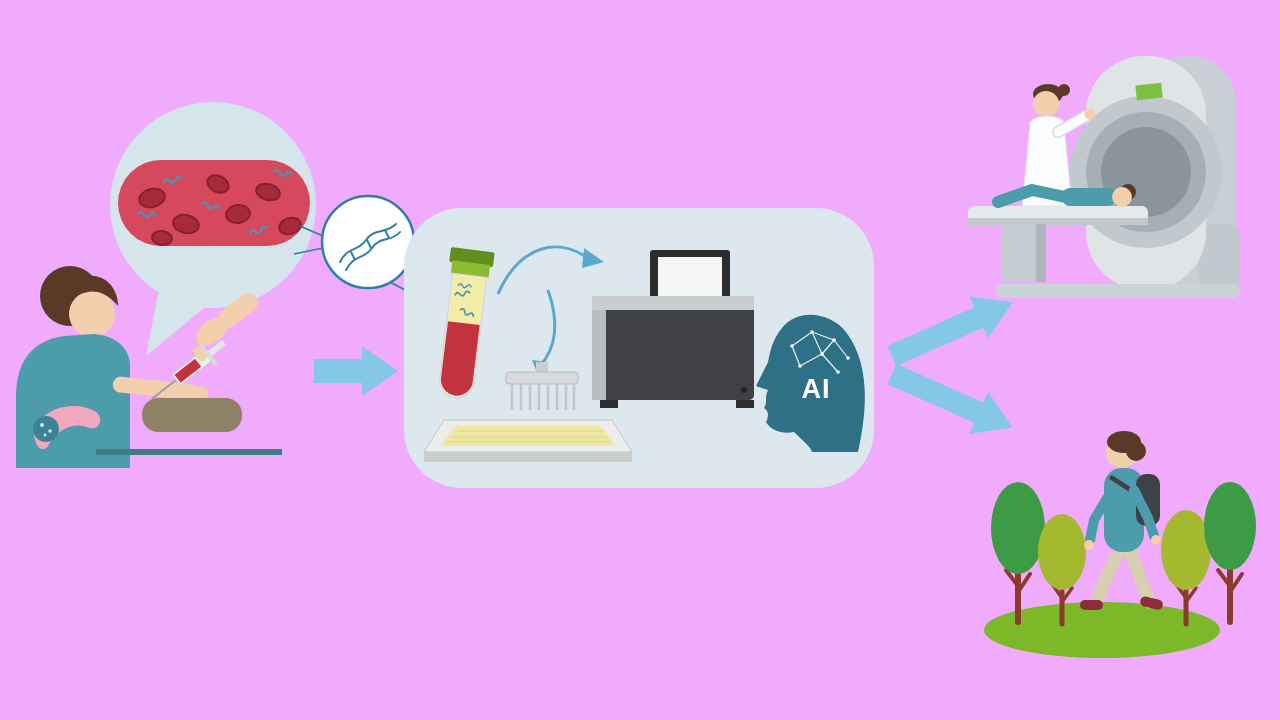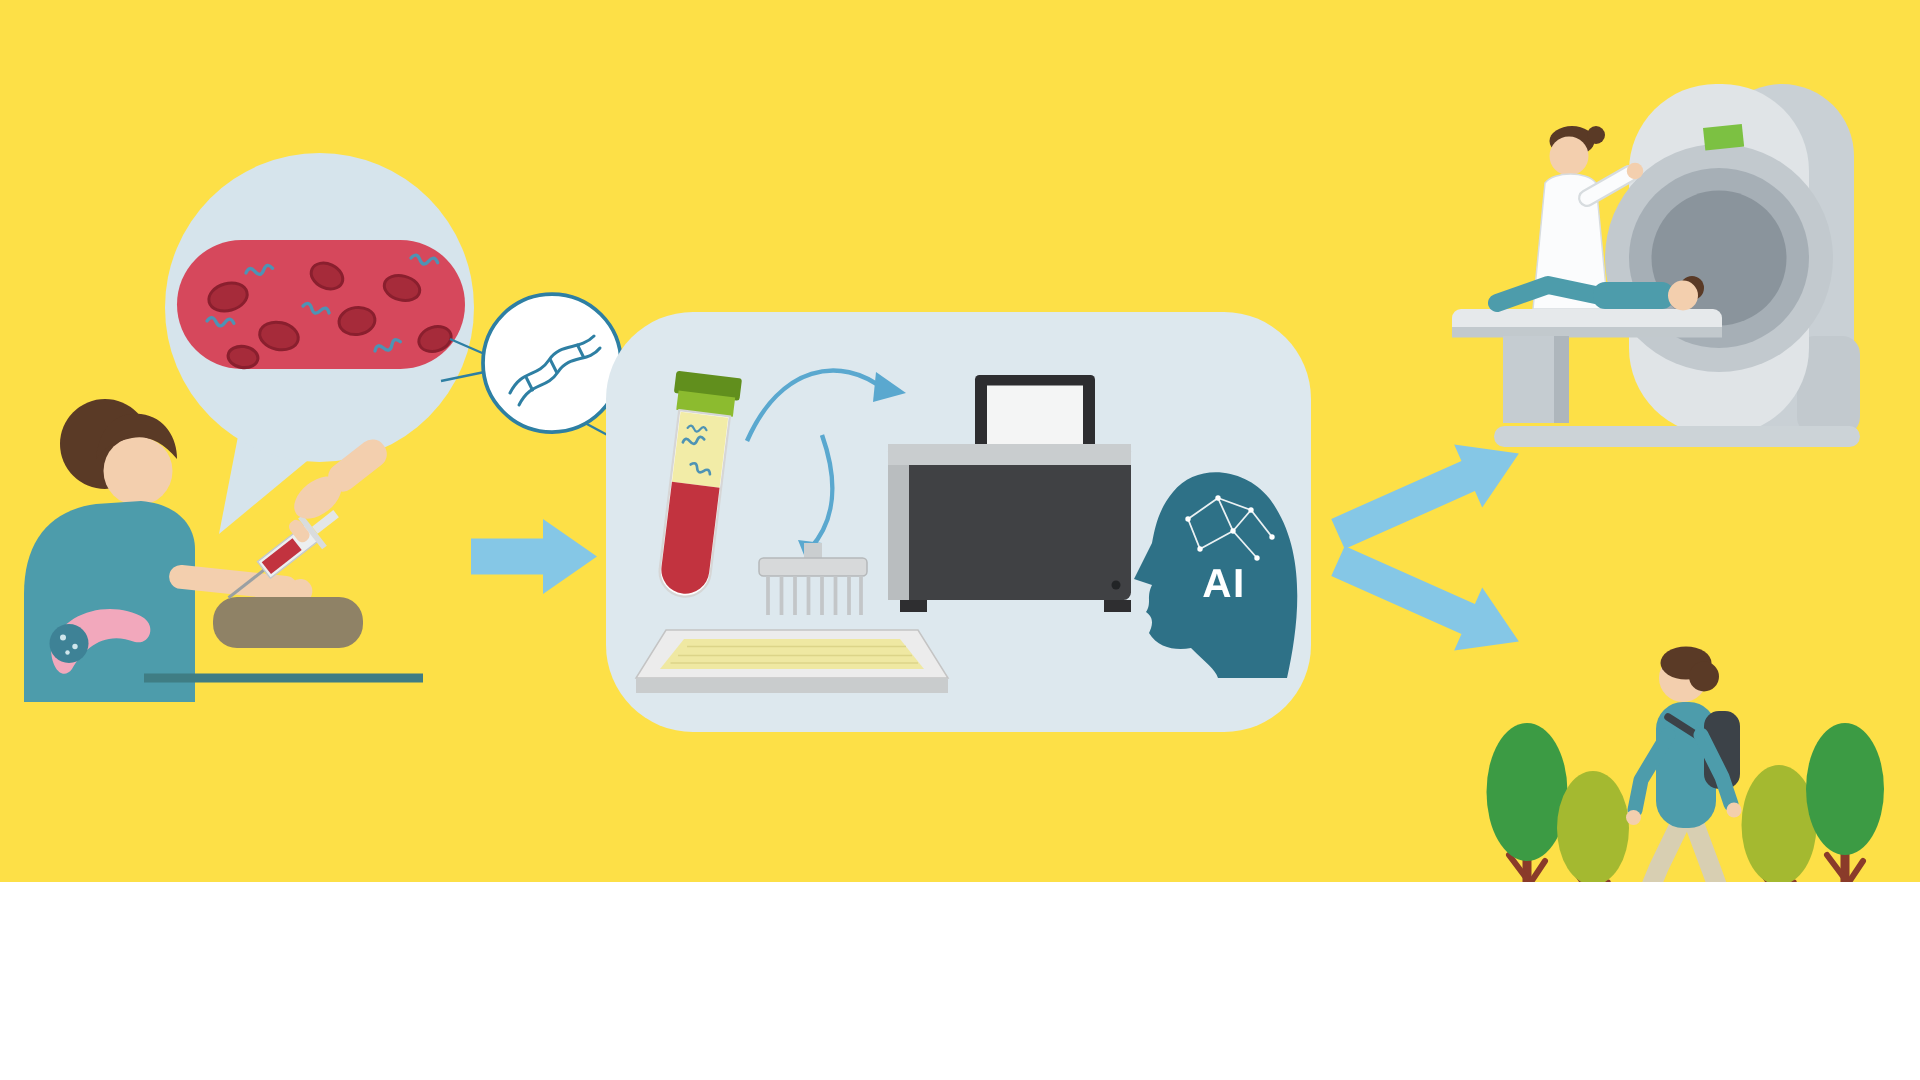--- a/index.html
+++ b/index.html
@@ -10,21 +10,21 @@
     --pancreas-pink:#f2a8bc; --tumor-teal:#3e8296; --pad-brown:#8f8266; --table-teal:#3f7d84;
     --cap-green-dark:#618f1d; --cap-green-light:#8cbb2f; --plasma-yellow:#f2eca7; --blood-red:#c2333f;
     --machine-dark:#404144; --machine-light:#c9cdcf; --screen-frame:#2d2d30; --screen-white:#f4f5f5;
     --plate-gray:#ececec; --plate-yellow:#efe8a2; --head-teal:#2e7187;
     --mri-front:#e0e4e7; --mri-back:#c9d0d5; --mri-ring1:#c2c9ce; --mri-ring2:#a6afb6; --mri-hole:#8a949c;
     --mri-base:#ccd3d7; --mri-green:#7cc142; --coat-white:#fbfcfd;
     --grass-green:#7cb827; --tree-dark:#3c9b44; --tree-olive:#a4b930; --trunk-brown:#8a3b2a;
     --pants-khaki:#d8cfb2; --shoe-red:#8e2c3a; --backpack-dark:#3c4248;
   }
   html,body{margin:0;padding:0;background:#ffffff;}
-  .stage{width:1280px;height:588px;margin:0 auto;background:#fde047;position:relative;overflow:hidden;font-family:"Liberation Sans",sans-serif;}
+  .stage{width:1280px;height:720px;margin:0 auto;background:#f0abfc;position:relative;overflow:hidden;font-family:"Liberation Sans",sans-serif;}
   svg{display:block}
   .skin{fill:var(--skin)}
   .hair{fill:var(--hair-brown)}
   .teal{fill:var(--shirt-teal)}
   .tealStroke{stroke:var(--shirt-teal);fill:none;stroke-linecap:round;stroke-linejoin:round}
   .arrowFill{fill:var(--arrow-blue)}
   .sq{stroke:var(--ctdna-teal);fill:none;stroke-width:2.2;stroke-linecap:round}
   .ptr{stroke:var(--outline-blue);stroke-width:1.6;fill:none}
   .dna{stroke:var(--outline-blue);stroke-width:2;fill:none;stroke-linecap:round}
   .net{stroke:#ffffff;stroke-width:1.2;opacity:.9}

